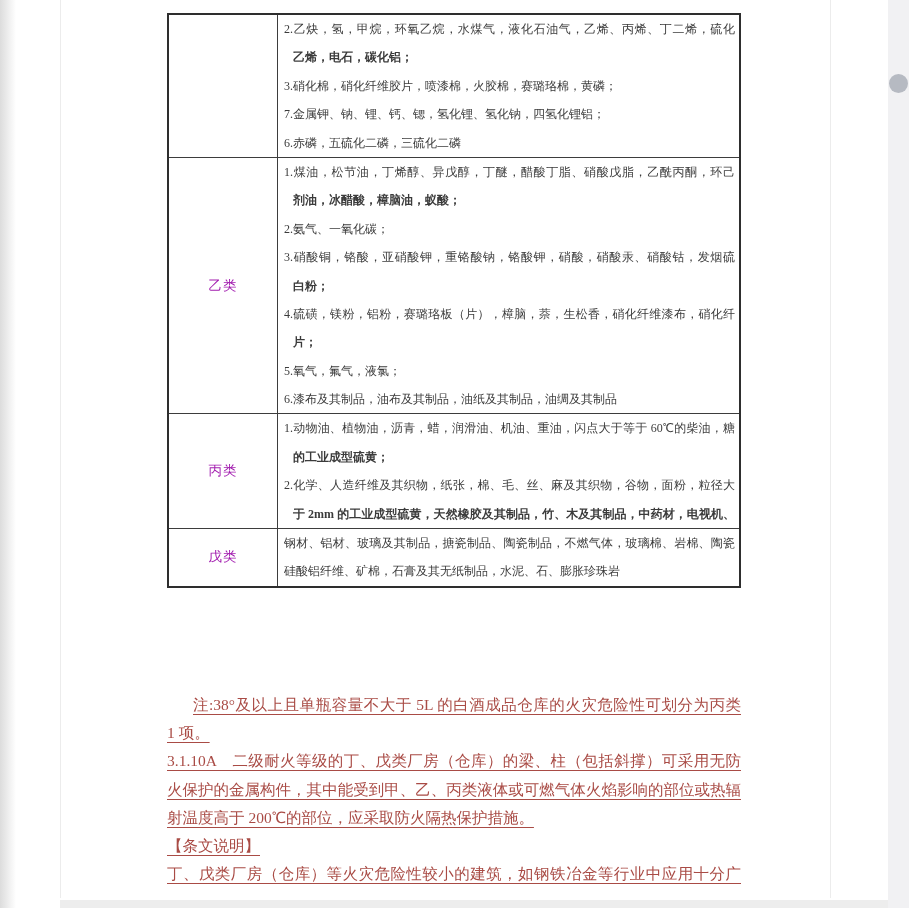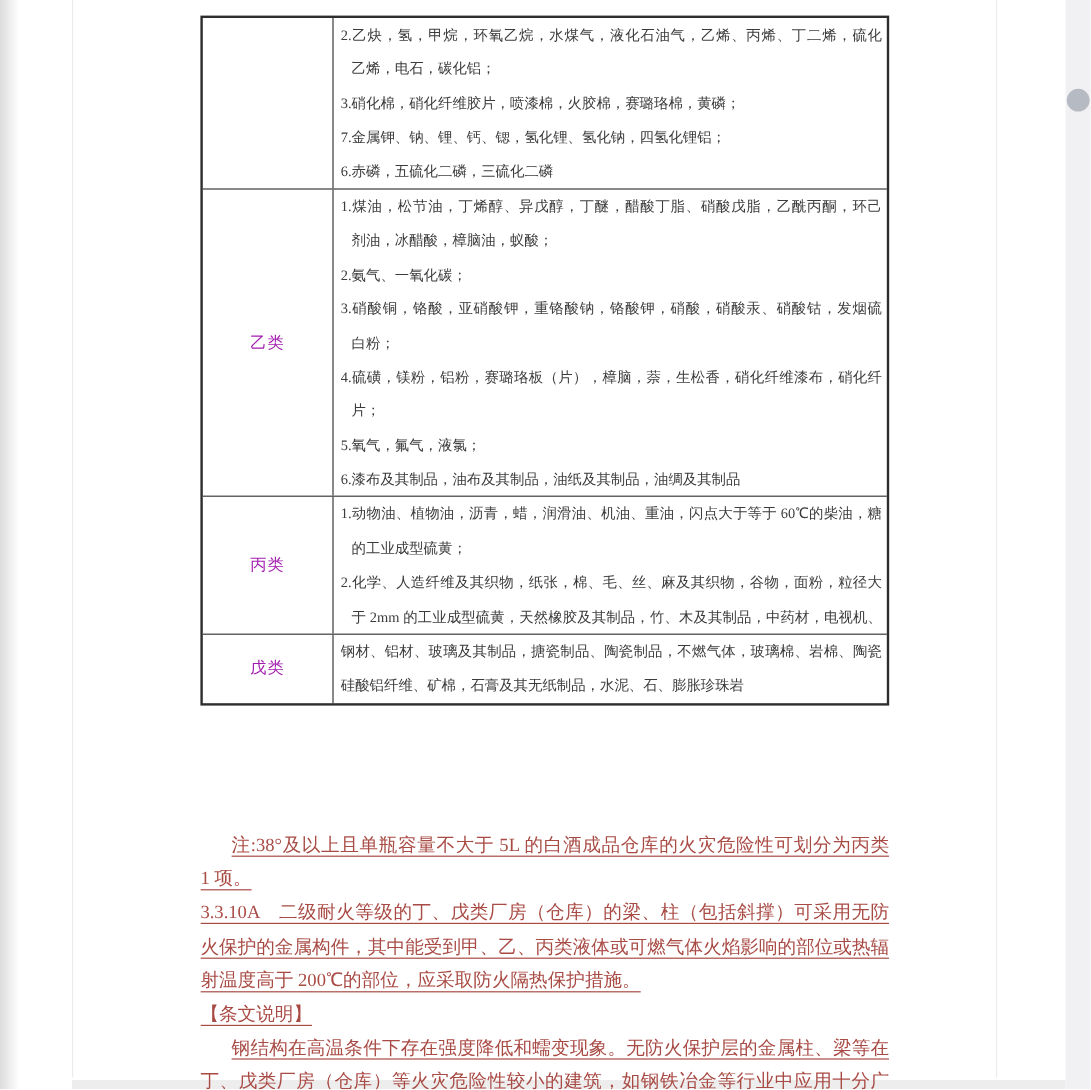--- a/index.html
+++ b/index.html
@@ -22,21 +22,21 @@
   .htable { position:absolute; left:167px; top:13px; width:574px;
     border:2px solid #2e2e2e; box-sizing:border-box; background:#fff; }
   .trow { display:flex; border-top:1px solid #3d3d3d; }
   .trow:first-child { border-top:none; }
   .tlabel { flex:0 0 109px; width:109px; display:flex; align-items:center; justify-content:center;
     font-size:13.5px; color:#a21caf; letter-spacing:1px;
     border-right:1px solid #3d3d3d; box-sizing:border-box; }
   .tcontent { flex:1 1 auto; min-width:0; padding:0 4px 0 6px; box-sizing:border-box; }
   .tline { line-height:28.4px; height:28.4px; font-size:12px; color:#3b3b3b;
     white-space:nowrap; overflow:hidden; }
-  .tline.cont { padding-left:9px; }
+  .tline.cont { padding-left:9px;font-weight:bold; }
   .tline.fill { white-space:normal; text-align:justify; text-align-last:justify; }
 
   
   .notes { position:absolute; left:167px; top:691px; width:574px;font-family:Liberation Serif, serif; }
   .nline { line-height:28.2px; height:28.2px; font-size:15.5px; color:#a94b45;
     text-decoration:underline; text-decoration-thickness:1px; text-underline-offset:4px;
     white-space:nowrap; overflow:hidden; }
   .nline.indent { padding-left:26px; }
   .nline.fill { white-space:normal; text-align:justify; text-align-last:justify; }
 </style>
@@ -90,20 +90,19 @@
         <div class="tcontent">
           <div class="tline fill">钢材、铝材、玻璃及其制品，搪瓷制品、陶瓷制品，不燃气体，玻璃棉、岩棉、陶瓷棉、</div>
           <div class="tline">硅酸铝纤维、矿棉，石膏及其无纸制品，水泥、石、膨胀珍珠岩</div>
         </div>
       </div>
     </div>
 
   <div class="notes" id="notes">
       <div class="nline indent fill">注:38°及以上且单瓶容量不大于 5L 的白酒成品仓库的火灾危险性可划分为丙类</div>
       <div class="nline">1 项。</div>
-      <div class="nline fill">3.3.10A　二级耐火等级的丁、戊类厂房（仓库）的梁、柱（包括斜撑）可采用无防</div>
+      <div class="nline fill">3.1.10A　二级耐火等级的丁、戊类厂房（仓库）的梁、柱（包括斜撑）可采用无防</div>
       <div class="nline fill">火保护的金属构件，其中能受到甲、乙、丙类液体或可燃气体火焰影响的部位或热辐</div>
       <div class="nline">射温度高于 200℃的部位，应采取防火隔热保护措施。</div>
       <div class="nline">【条文说明】</div>
-      <div class="nline indent fill">钢结构在高温条件下存在强度降低和蠕变现象。无防火保护层的金属柱、梁等在</div>
       <div class="nline fill">丁、戊类厂房（仓库）等火灾危险性较小的建筑，如钢铁冶金等行业中应用十分广泛。</div>
     </div>
 </div>
 
 </body></html>

